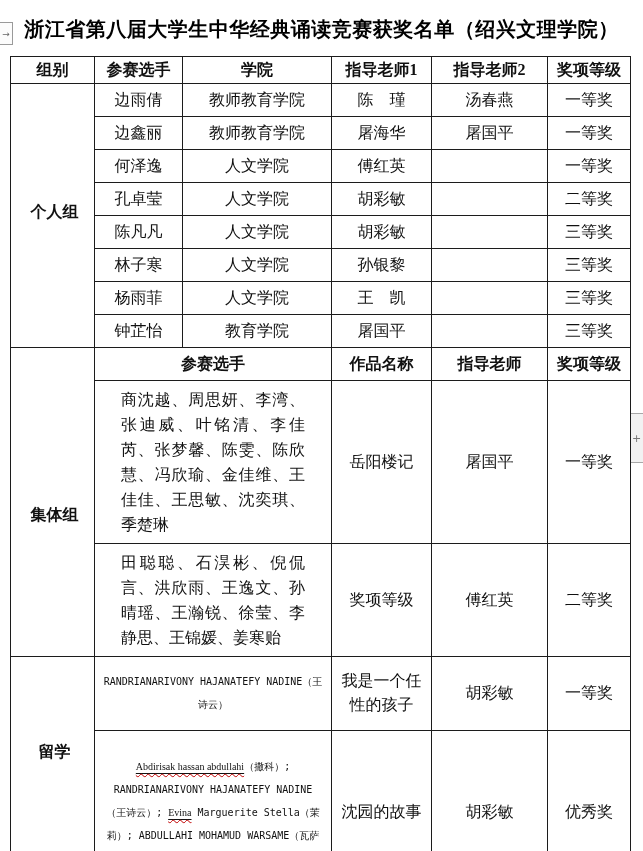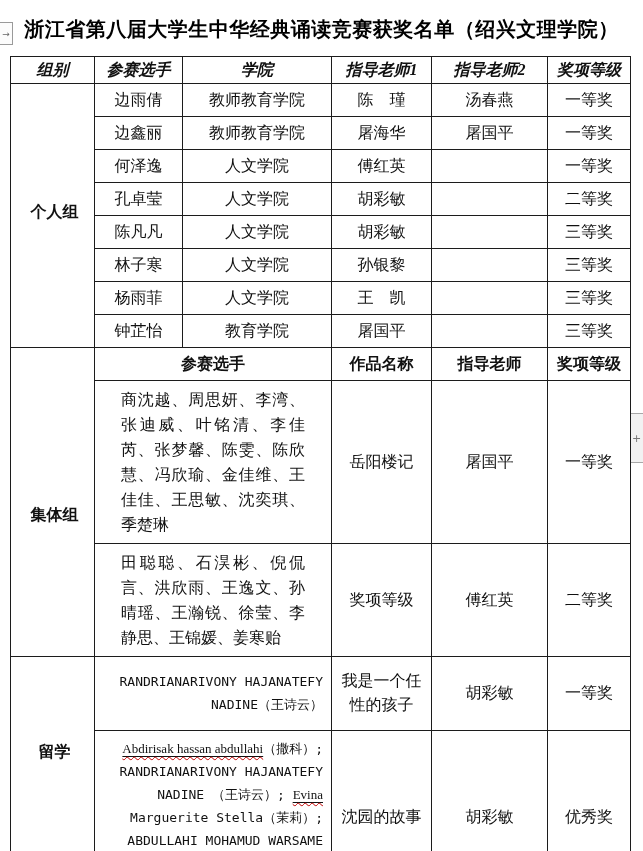--- a/index.html
+++ b/index.html
@@ -27,39 +27,39 @@
   table.awards{
     position:absolute;left:10px;top:56px;width:620px;
     border-collapse:collapse;table-layout:fixed;
   }
   .awards td,.awards th{
     border:1px solid #1c1c1c;padding:2px 4px;font-size:16px;color:#111;
     text-align:center;vertical-align:middle;overflow:hidden;font-weight:normal;
     line-height:1.35;word-break:break-word;
   }
   .awards th{font-weight:bold;}
-  tr.hrow1{height:24px;font-style:italic;}
+  tr.hrow1{height:24px;}
   tr.prow{height:33px;}
   tr.hrow2{height:33px;}
   tr.crow1{height:125px;}
   tr.crow2{height:102px;font-family:Liberation Serif, serif;}
   tr.lrow1{height:74px;}
   tr.lrow2{height:164px;}
   td.groupcell{vertical-align:top;font-weight:bold;padding-left:8px;}
   td.groupcell .glabel{font-weight:bold;}
   .g-individual{margin-top:115px;}
   .g-collective{margin-top:154px;text-align:center;}
   .g-international{margin-top:77px;line-height:32px;}
   td.members{
     text-align:justify;text-align-last:left;padding:6px 26px;line-height:25px;
     vertical-align:middle;
   }
   td.foreign{
     font-family:"DejaVu Sans Mono","Liberation Mono",monospace;
-    font-size:13px;text-align:right;padding:6px 8px;line-height:23px;
+    font-size:10px;text-align:center;padding:6px 8px;line-height:23px;
     vertical-align:middle;
   }
   .u{text-decoration:underline;text-underline-offset:3px;}
   .sp{text-decoration:underline wavy #c00000 1px;text-underline-offset:3px;font-family:Liberation Serif, serif;}
   td.work{line-height:1.5;}
 </style>
 </head>
 <body>
 
 <div class="page">

